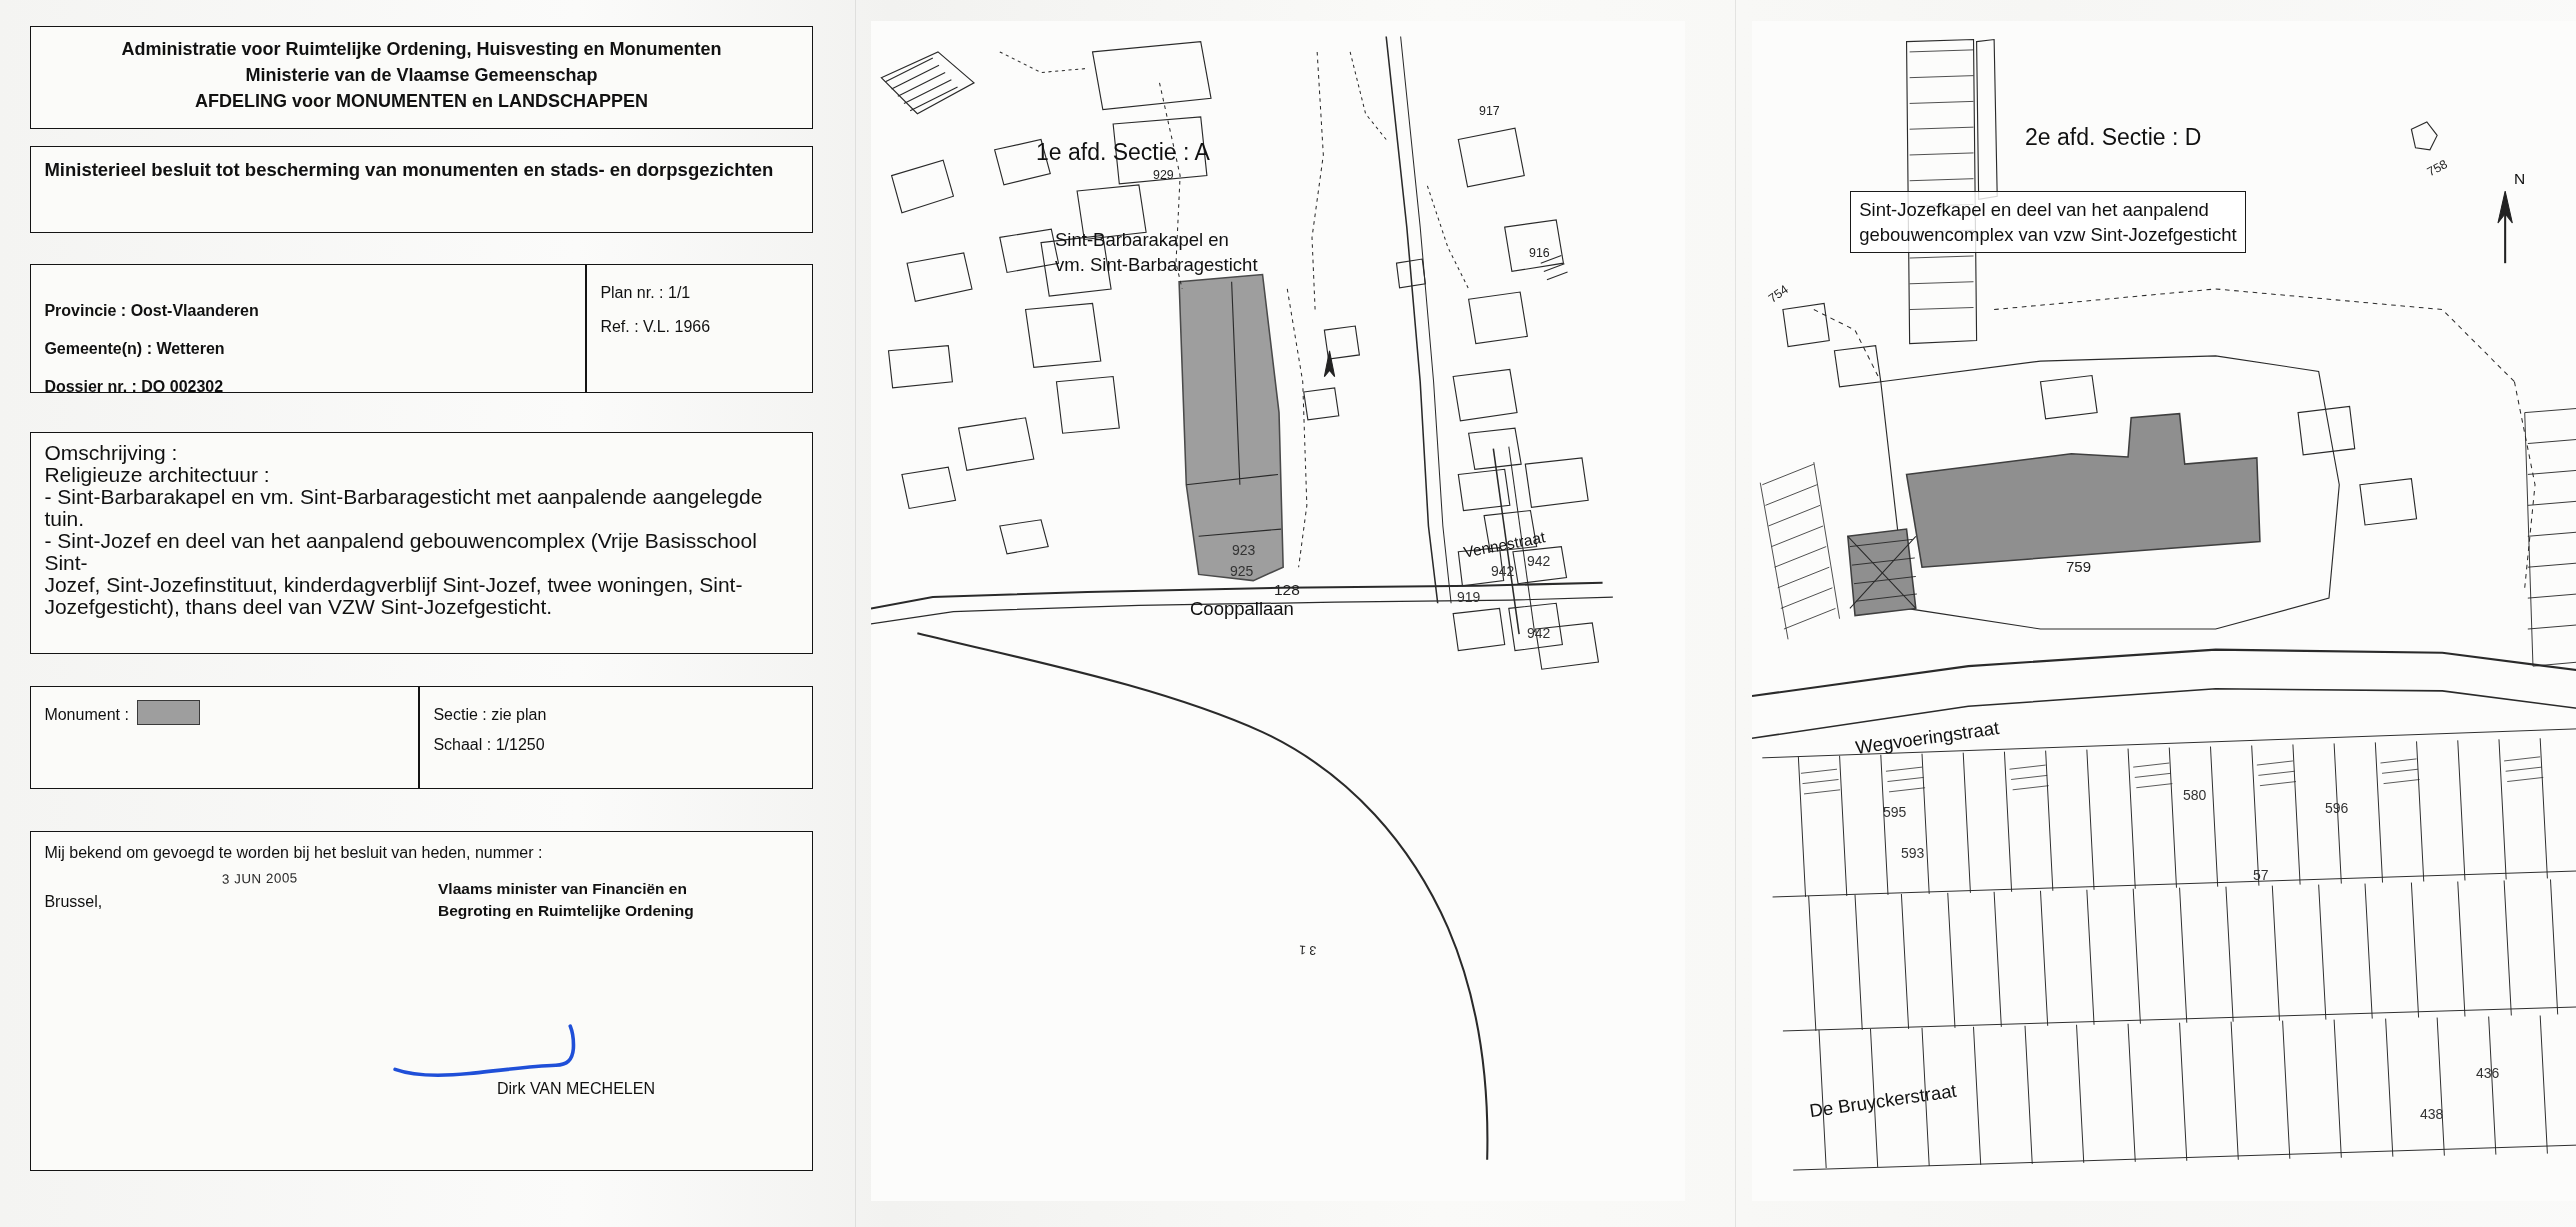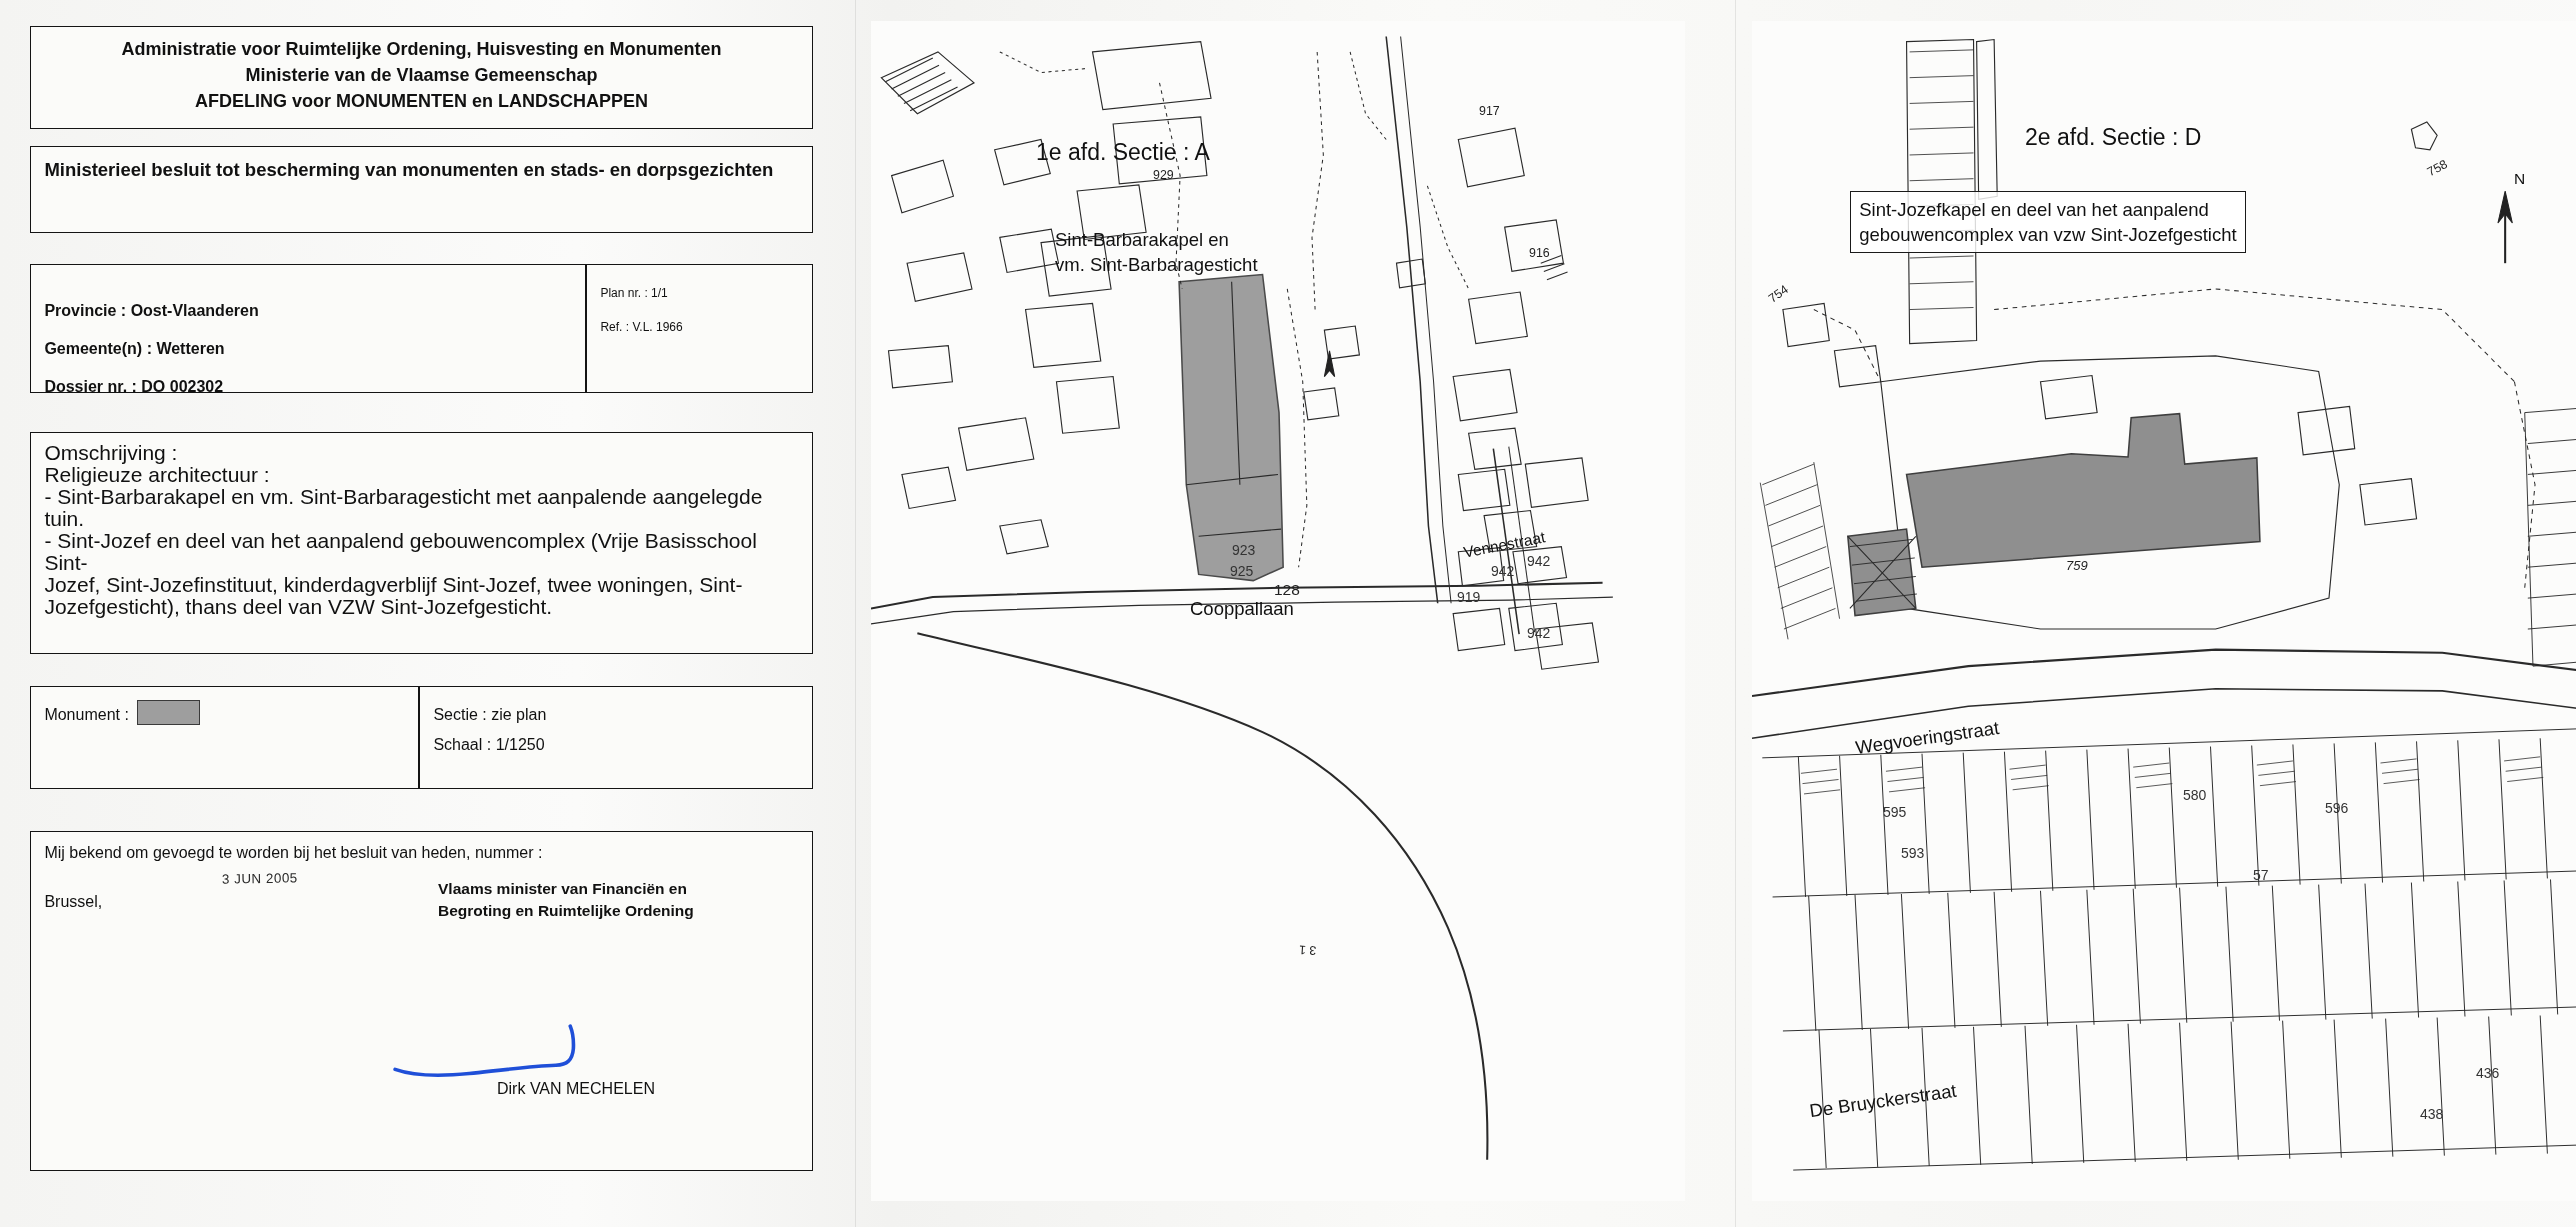--- a/index.html
+++ b/index.html
@@ -45,21 +45,21 @@
   
   #box-header{left:0;top:0;width:783px;height:103px;}
   
   #box-title{left:0;top:120px;width:783px;height:87px;}
   
   #box-admin{left:0;top:238px;width:783px;height:129px;}
   #admin-left{position:absolute;left:0;top:16px;width:554px;height:100%;box-sizing:border-box;padding:11.3px 13.4px;font-weight:bold;}
   #admin-div{position:absolute;left:554px;top:0;width:1.5px;height:100%;background:#141414;}
   #admin-right{position:absolute;left:556px;top:0;right:0;height:100%;box-sizing:border-box;padding:11.3px 13.4px;}
   .admin-row{font-size:16px;line-height:38px;white-space:nowrap;}
-  .admin-row-r{font-size:12px;line-height:34px;white-space:nowrap;}
+  .admin-row-r{font-size:16px;line-height:34px;white-space:nowrap;}
 
   
   #box-omschrijving{left:0;top:406px;width:783px;height:222px;}
   #box-omschrijving .body{font-size:21px;line-height:22px;}
 
   
   #box-monument{left:0;top:660px;width:783px;height:103px;}
   #mon-left{position:absolute;left:0;top:0;width:387px;height:100%;box-sizing:border-box;padding:13.4px 13.4px;}
   #mon-div{position:absolute;left:387px;top:0;width:1.5px;height:100%;background:#141414;}
   #mon-right{position:absolute;left:389px;top:0;right:0;height:100%;box-sizing:border-box;padding:13.4px 13.4px;}
@@ -414,21 +414,21 @@
       <div>gebouwencomplex van vzw Sint-Jozefgesticht</div>
     </div>
 
     <div class="north" style="left:762px;top:149px;font-size:15.5px;">N</div>
 
     <div class="street rot-n8" style="left:103px;top:706px;">Wegvoeringstraat</div>
     <div class="street rot-n8" style="left:57px;top:1069px;">De Bruyckerstraat</div>
 
     <div class="parcel-num" style="left:675px;top:140px;transform:rotate(-28deg);">758</div>
     <div class="parcel-num" style="left:15.5px;top:266px;transform:rotate(-35deg);">754</div>
-    <div class="parcel-num" style="left:314px;top:537px;font-size:13px;font-style:italic;">759</div>
+    <div class="parcel-num" style="left:314px;top:537px;font-size:15px;">759</div>
     <div class="tiny-num" style="left:131px;top:783px;">595</div>
     <div class="tiny-num" style="left:149px;top:824px;">593</div>
     <div class="tiny-num" style="left:431px;top:766px;">580</div>
     <div class="tiny-num" style="left:501px;top:846px;">57</div>
     <div class="tiny-num" style="left:573px;top:779px;">596</div>
     <div class="tiny-num" style="left:724px;top:1044px;">436</div>
     <div class="tiny-num" style="left:668px;top:1085px;">438</div>
   </div>
 </div>
 

